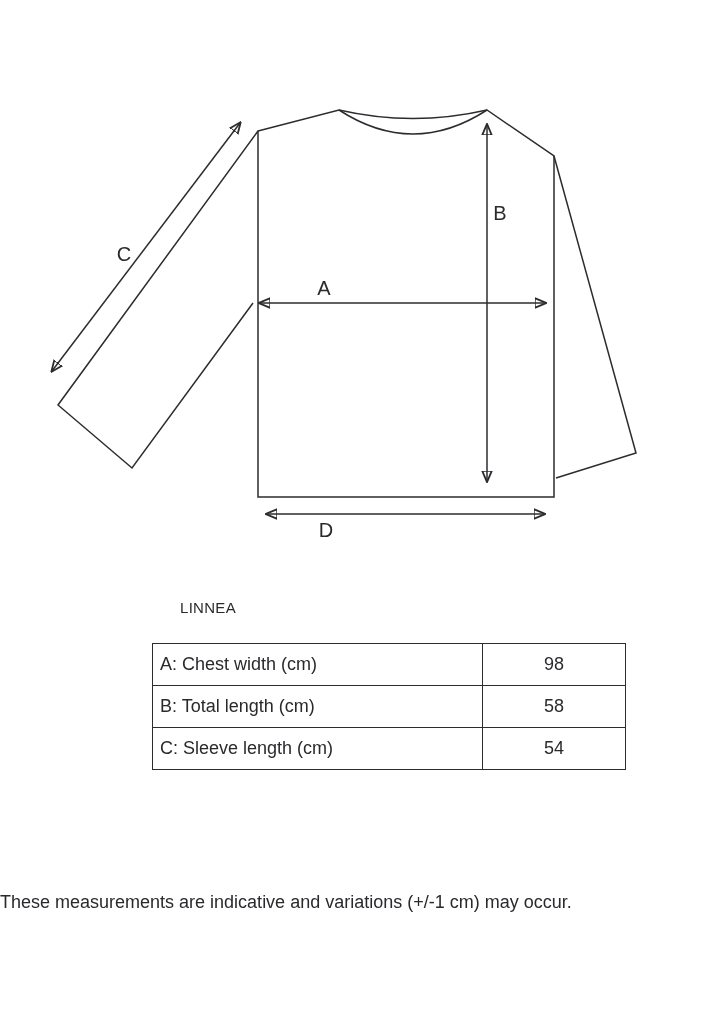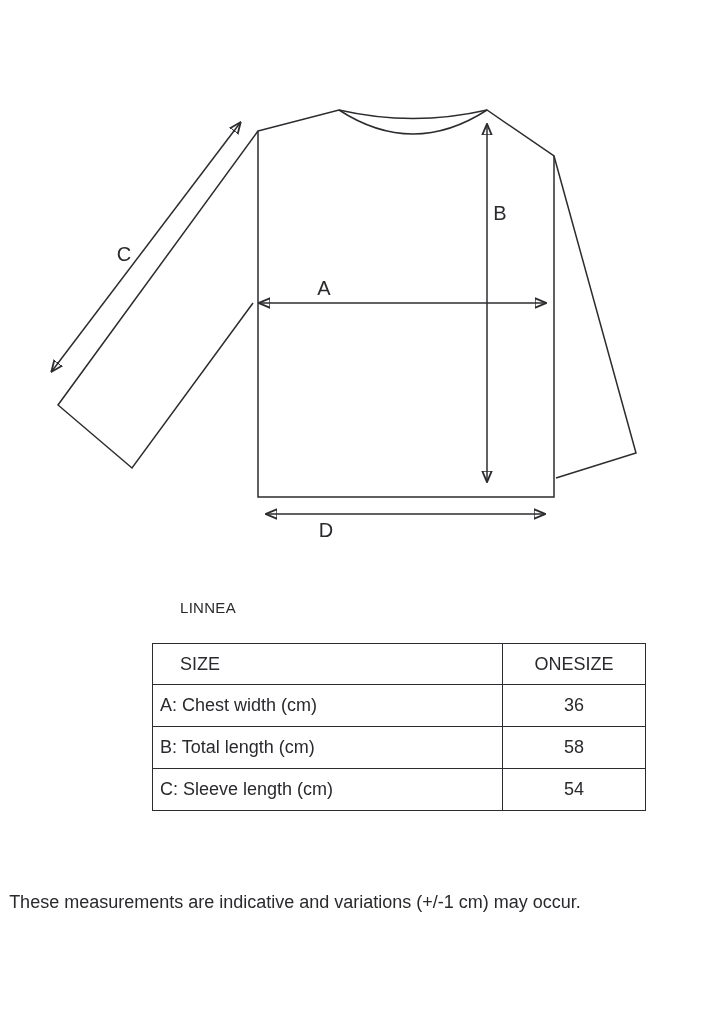--- a/index.html
+++ b/index.html
@@ -65,21 +65,21 @@
   .size-table .col-value  { width: 142px; text-align: center; }
   .size-table .header-row td { height: 40px; }
   .size-table .data-row td   { height: 41px; }
   .size-table .size-head   { padding-left: 27px; text-align: left; }
   .size-table .row-label   { padding-left: 7px;  text-align: left; }
   .footer-note {
     position: absolute;
     left: 0;
     top: 892px;
     width: 590px;
-    text-align: center;
+    text-align: left;
     font-size: 18px;
   }
 </style>
 </head>
 <body>
 
 <div class="page">
 
   <svg class="diagram-svg" viewBox="0 0 726 570" xmlns="http://www.w3.org/2000/svg">
     <defs>
@@ -104,27 +104,23 @@
     <text x="324" y="295">A</text>
     <text x="500" y="220">B</text>
     <text x="124" y="261">C</text>
     <text x="326" y="537">D</text>
   </svg>
 
   <div class="product-title">LINNEA</div>
 
   <table class="size-table">
     <tbody>
-      <tr class="header-row">
-        <td class="col-size size-head">SIZE</td>
-        <td class="col-value">ONESIZE</td>
-      </tr>
       <tr class="data-row">
         <td class="col-size row-label">A: Chest width (cm)</td>
-        <td class="col-value">36</td>
+        <td class="col-value">98</td>
       </tr>
       <tr class="data-row">
         <td class="col-size row-label">B: Total length (cm)</td>
         <td class="col-value">58</td>
       </tr>
       <tr class="data-row">
         <td class="col-size row-label">C: Sleeve length (cm)</td>
         <td class="col-value">54</td>
       </tr>
     </tbody>

